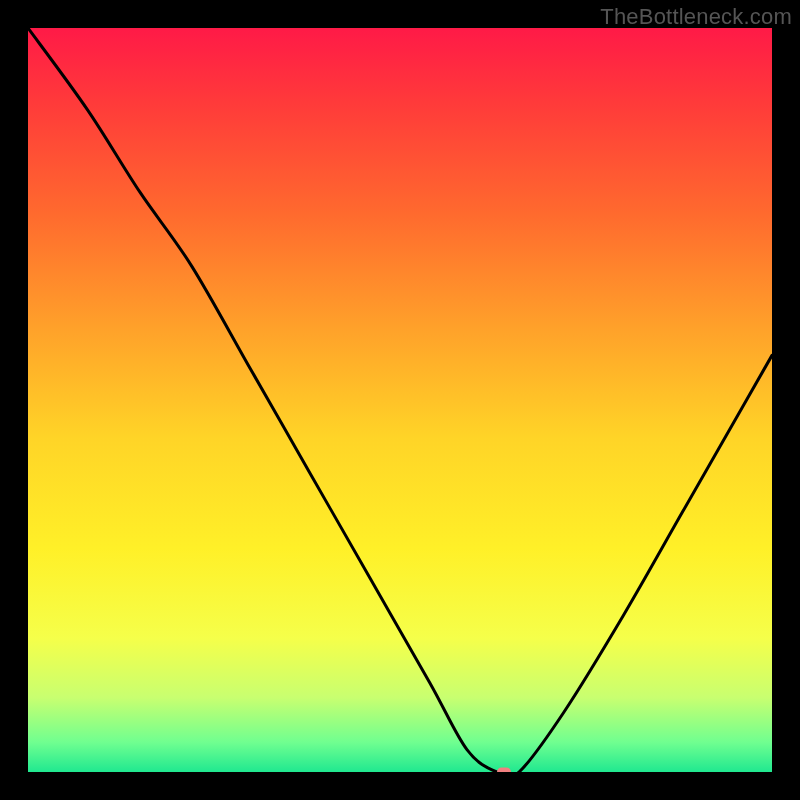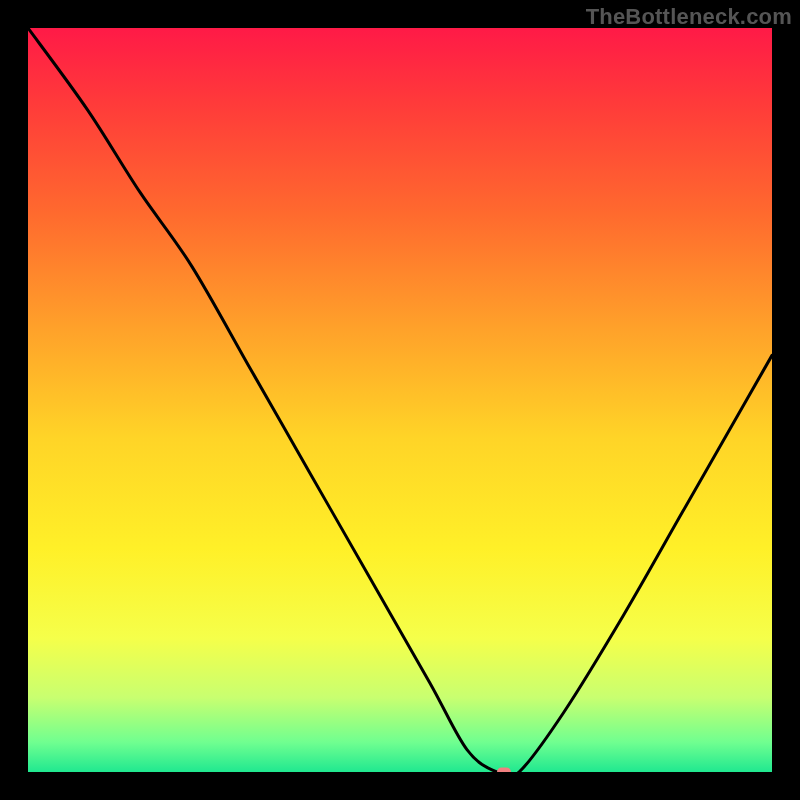--- a/index.html
+++ b/index.html
@@ -16,21 +16,21 @@
     width: 800px;
     height: 800px;
     background: #000;
   }
   .watermark {
     position: absolute;
     top: 4px;
     right: 8px;
     color: #555;
     font-size: 22px;
-    font-weight: 700;
+    font-weight: 400;
     letter-spacing: 0.2px;
   }
   
   .plot {
     position: absolute;
     left: 28px;
     top: 28px;
     width: 744px;
     height: 744px;
     overflow: hidden;

